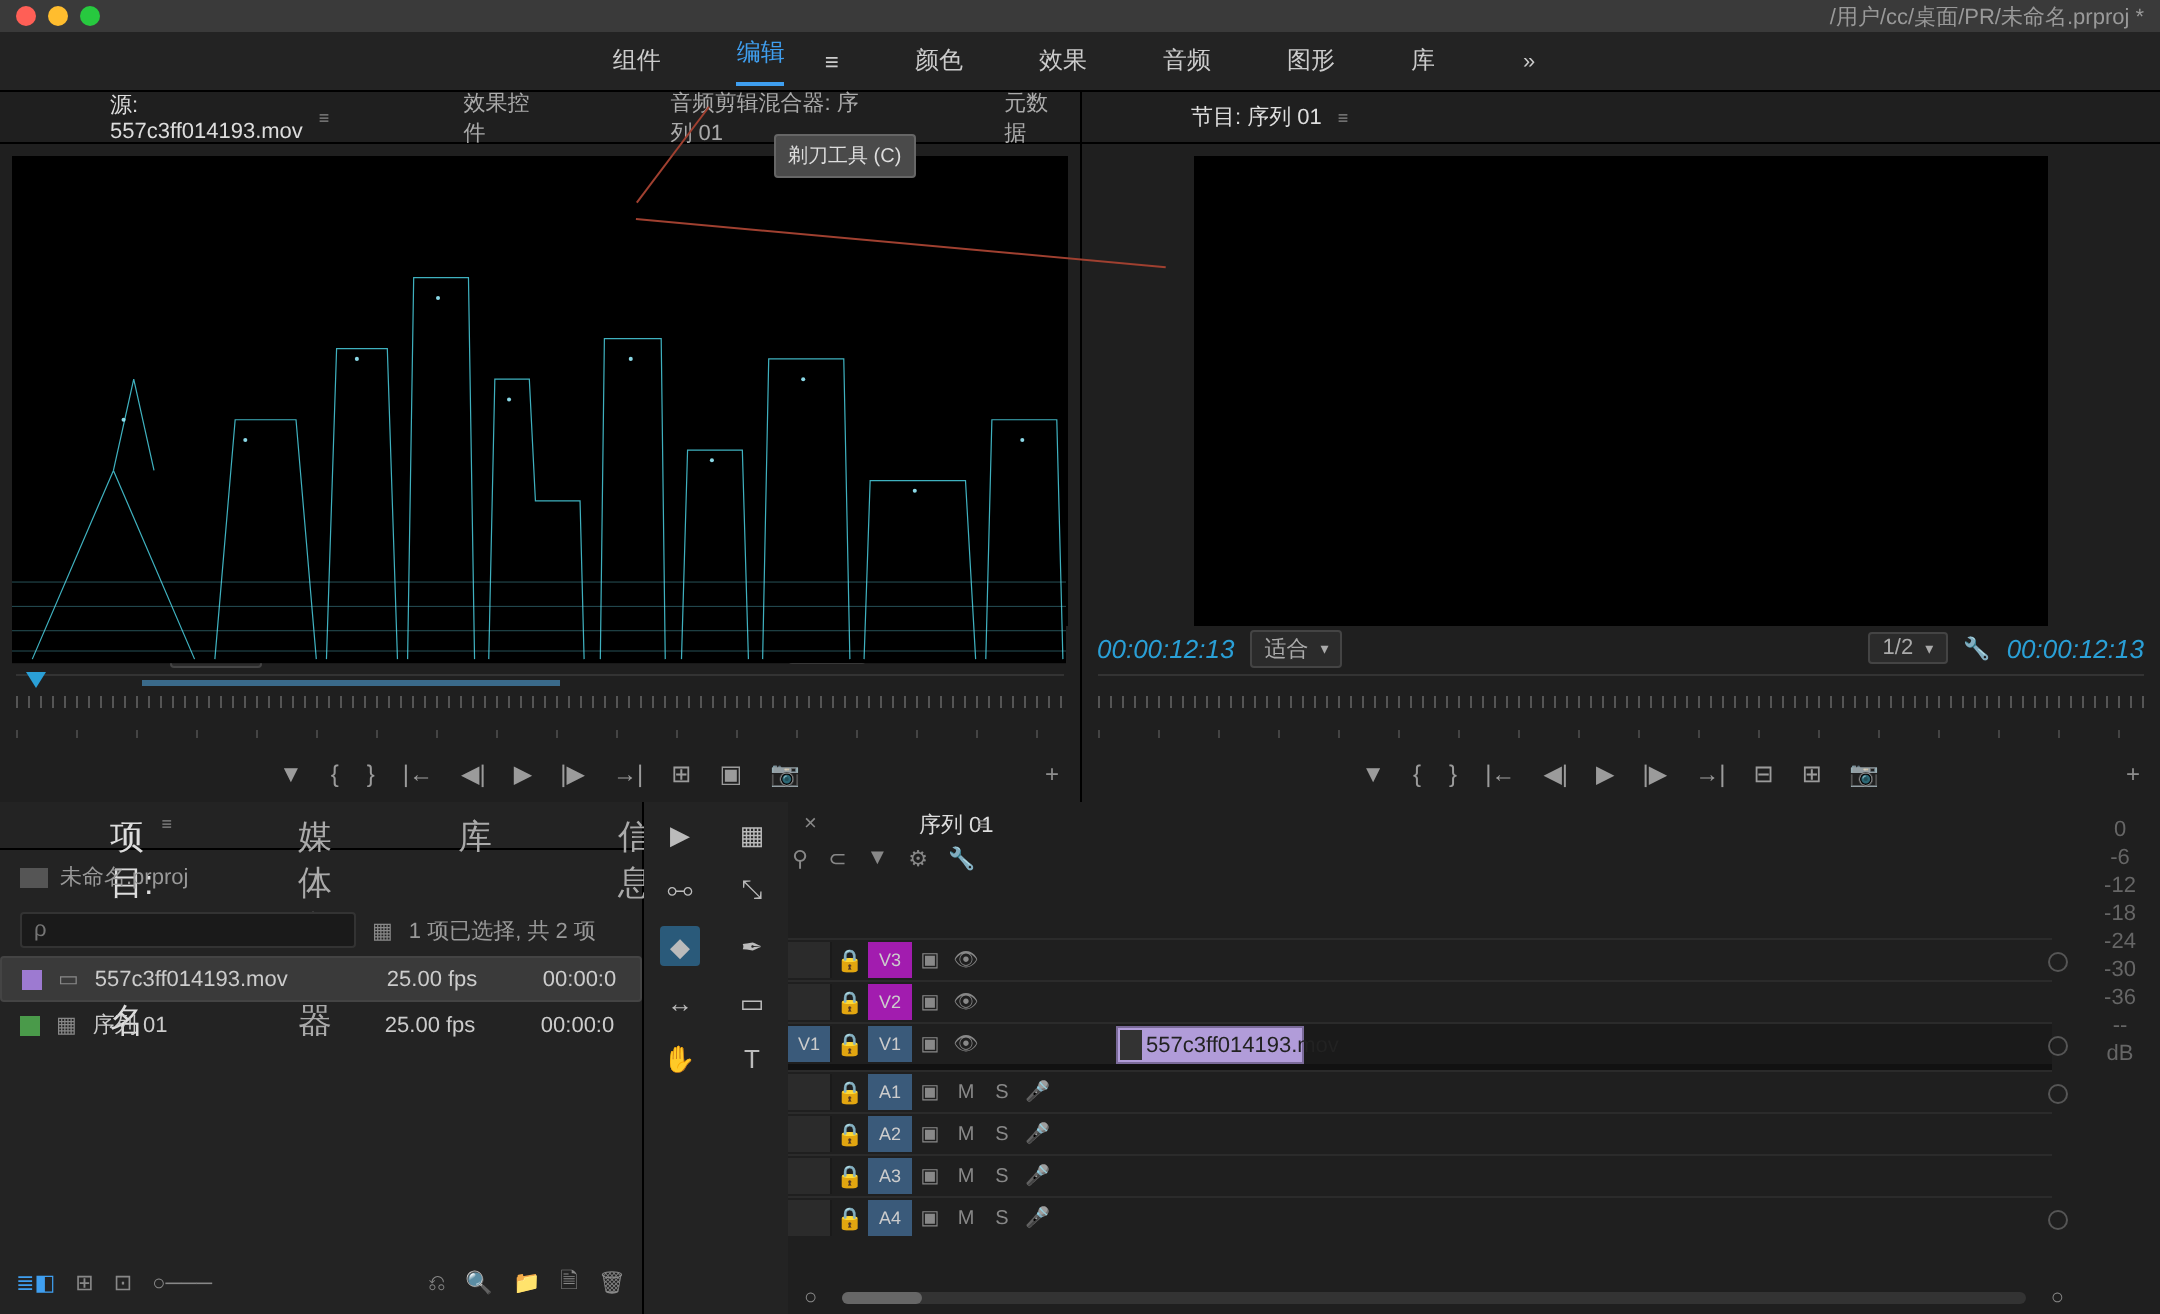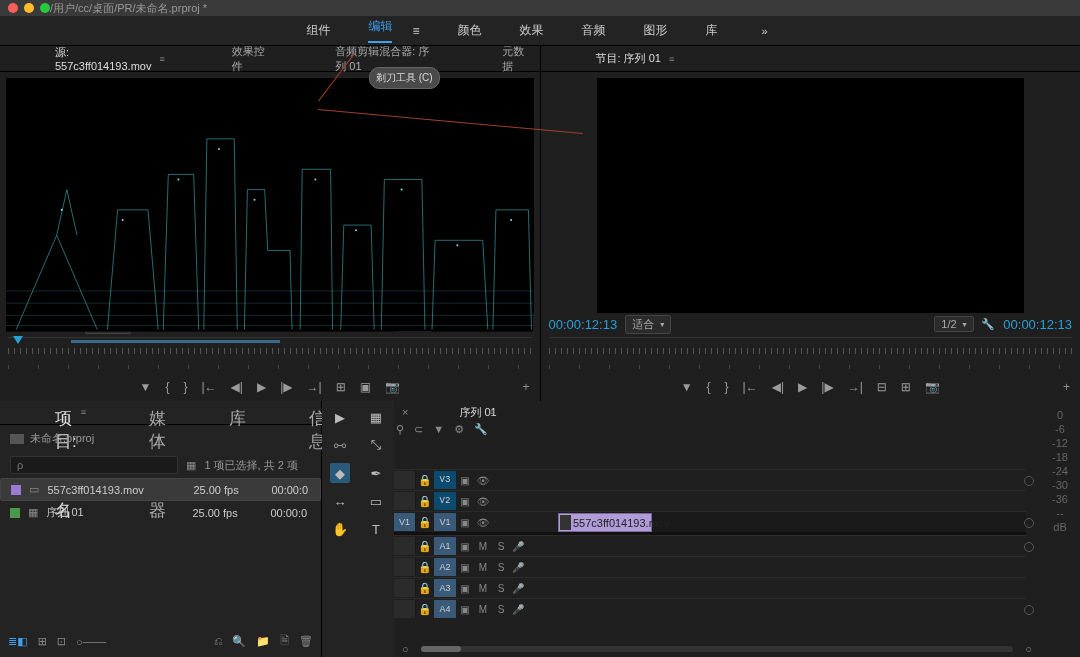--- a/index.html
+++ b/index.html
@@ -1,38 +1,38 @@
 <!DOCTYPE html>
 <html><head>
 <meta charset="utf-8">
 <style>
 * { margin:0; padding:0; box-sizing:border-box; font-family:-apple-system,"Segoe UI",sans-serif; font-size:11px; }
 body { background:#1a1a1a; color:#a0a0a0; overflow:hidden; width:1080px; height:657px; }
 .titlebar { height:16px; background:#3a3a3a; display:flex; align-items:center; padding:0 8px; }
 .traffic { display:flex; gap:6px; }
 .dot { width:10px; height:10px; border-radius:50%; }
 .dot.r{background:#ff5f56}.dot.y{background:#ffbd2e}.dot.g{background:#27c93f}
-.title { flex:1; text-align:left; color:#999; font-size:11px; }
+.title { flex:1; text-align:right; color:#999; font-size:11px; }
 .workspaces { height:30px; background:#232323; display:flex; justify-content:center; align-items:center; gap:38px; border-bottom:1px solid #000; }
 .ws { color:#ccc; cursor:pointer; font-size:12px; }
 .ws.active { color:#3f9ff0; border-bottom:2px solid #3f9ff0; padding-bottom:6px; }
 .ws-more { color:#ccc; padding:2px 6px; }
 
 
 .upper { display:flex; height:355px; background:#1f1f1f; }
 .viewer { flex:1; display:flex; flex-direction:column; border-right:1px solid #000; }
 .viewer:last-child{border-right:none;}
 .tabs { height:26px; display:flex; align-items:center; gap:22px; padding:0 10px; border-bottom:1px solid #000; }
 .tab { color:#aaa; cursor:pointer; font-size:11px;margin-left:45px; }
 .tab.active { color:#ddd; }
 .tabmenu { color:#888; font-size:9px; margin-left:-14px;}
 .canvas { flex:1; background:#000; position:relative; margin:6px 6px 0 6px; }
 .city { position:absolute; inset:0; }
 .infobar { height:22px; display:flex; align-items:center; padding:0 8px; gap:8px; }
-.tc { color:#2a9fd6; font-size:13px; }
+.tc { color:#2a9fd6; font-size:13px;font-style:italic; }
 .sel { background:#2b2b2b; border:1px solid #444; padding:1px 6px; color:#aaa; border-radius:2px; display:flex; align-items:center; gap:6px;}
 .chev { font-size:8px; }
 .wrench { color:#888; }
 .scrub { height:20px; background:#1f1f1f; position:relative; margin:2px 8px 0; border-top:1px solid #333;}
 .scrub .in{position:absolute; left:12%; width:40%; top:2px; height:3px; background:#3a6a8a;}
 .playhead { position:absolute; left:1%; top:-2px; width:0; height:0; border-left:5px solid transparent; border-right:5px solid transparent; border-top:8px solid #2a9fd6;}
 .scrub .dotrow{position:absolute;bottom:3px;left:0;right:0;height:6px;background:repeating-linear-gradient(90deg,#555 0 1px,transparent 1px 6px);}
 .scrub2 .dotrow2{position:absolute;top:8px;left:0;right:0;height:4px;background:repeating-linear-gradient(90deg,#444 0 1px,transparent 1px 30px);}
 .scrub2{height:16px;margin:0 8px;position:relative;}
 .transport { height:28px; display:flex; align-items:center; justify-content:center; gap:14px; color:#bbb; }
@@ -83,21 +83,21 @@
 .ph-head{position:absolute;top:-2px;width:0;height:0;border-left:5px solid transparent;border-right:5px solid transparent;border-top:8px solid #2a9fd6;margin-left:-5px;}
 
 .tracks{display:flex;flex:1;}
 .trk-head{width:164px;}
 .trk-body{flex:1;position:relative;margin-right:14px;}
 .trk{height:21px;display:flex;align-items:center;border-top:1px solid #2b2b2b;}
 .trk .tgt{width:22px;height:18px;background:#3a5a7a;color:#ccc;display:flex;align-items:center;justify-content:center;font-size:9px;border-right:1px solid #1a1a1a;}
 .trk .tgt.off{background:#2b2b2b;}
 .trk .lock{width:18px;color:#888;text-align:center;}
 .trk .nm{width:22px;height:18px;background:#3a5a7a;color:#ccc;font-size:9px;display:flex;align-items:center;justify-content:center;}
-.trk .nm.off{background:#0c4a6e;font-family:Liberation Mono, monospace;}
+.trk .nm.off{background:#a21caf;}
 .trk .eye,.trk .m,.trk .s,.trk .mic{width:18px;color:#888;text-align:center;font-size:10px;}
 .track-lane{height:21px;border-top:1px solid #2b2b2b;position:relative;}
 .track-lane.v1{background:#1a1a1a;}
 .clip{position:absolute;left:0;width:20%;height:19px;top:1px;background:#b19cd9;border:1px solid #7a6a99;font-size:9px;color:#222;padding-left:14px;display:flex;align-items:center;}
 .clip .th{position:absolute;left:1px;top:1px;width:11px;height:15px;background:#333;}
 .endmark{position:absolute;right:-8px;width:10px;height:10px;border:1px solid #555;border-radius:50%;top:6px;}
 
 .tl-foot{height:16px;display:flex;align-items:center;padding:0 8px;gap:6px;color:#888;}
 .zoom{flex:1;height:6px;background:#333;border-radius:3px;position:relative;margin:0 6px;}
 .zhandle{position:absolute;left:0;width:40px;height:6px;background:#666;border-radius:3px;}
@@ -306,21 +306,21 @@
     <span class="tool">✋</span>
   </div>
   <div class="tools2">
     <span class="tool">▦</span>
     <span class="tool">⤡</span>
     <span class="tool">✒</span>
     <span class="tool">▭</span>
     <span class="tool">T</span>
   </div>
 
-  <div class="tooltip" style="left:369px;top:67px;border-radius:10px;">剃刀工具 (C)</div>
+  <div class="tooltip" style="left:387px;top:67px;">剃刀工具 (C)</div>
   <div class="redline" style="left:318px;top:109px;width:266px;transform:rotate(5.2deg);"></div>
   <div class="redline" style="left:318px;top:101px;width:60px;transform:rotate(-53deg);"></div>
 
   <div class="timeline">
     <div class="tl-tabs">
       <span style="color:#888">×</span>
       <span class="tab active">序列 01</span>
       <span class="tabmenu">≡</span>
     </div>
     <div class="tl-head">

